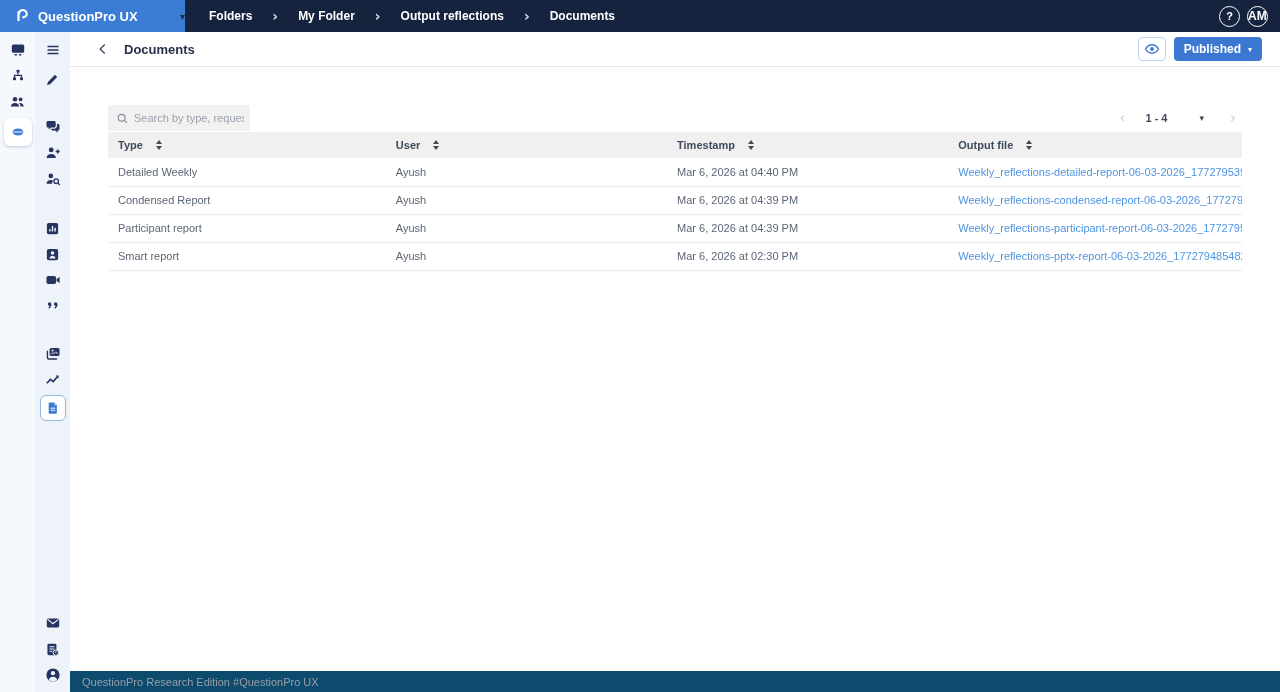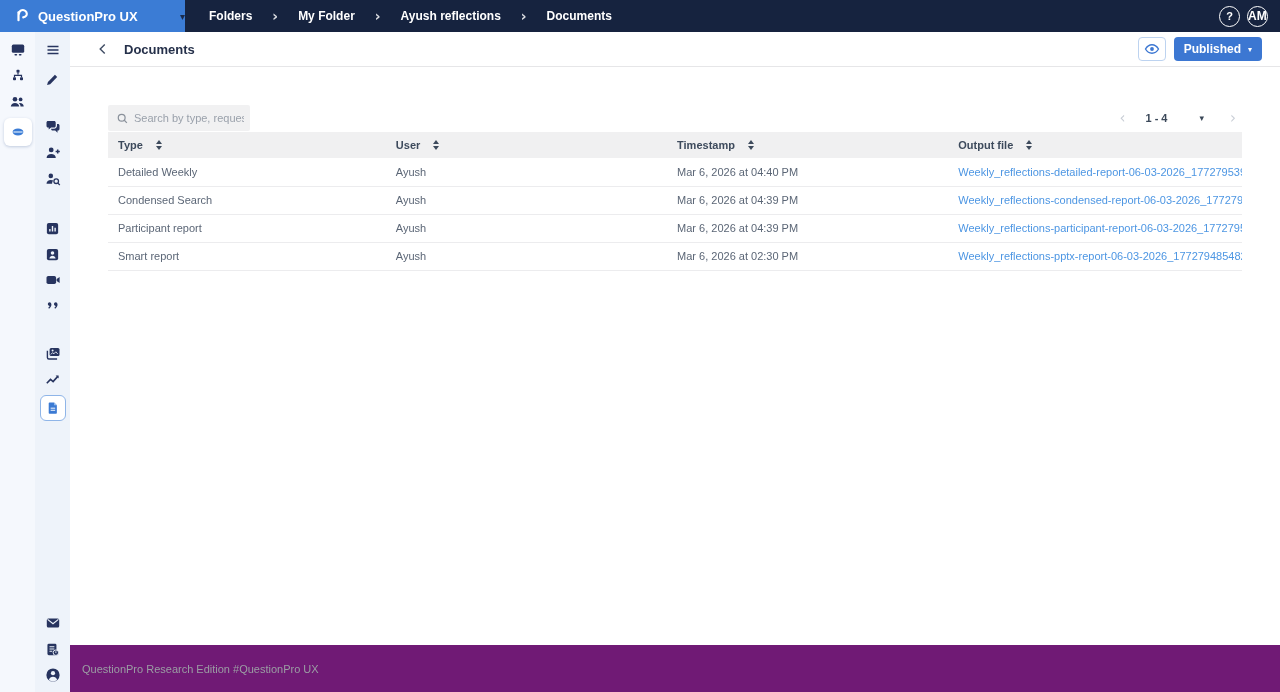--- a/index.html
+++ b/index.html
@@ -78,42 +78,42 @@
   .th-inner { display:flex; align-items:center; gap:13px; font-weight:bold; }
   .sort { display:inline-flex; flex-direction:column; line-height:0; gap:2px; }
   .sort i { display:block; width:0; height:0; border-left:3.5px solid transparent;
     border-right:3.5px solid transparent; }
   .sort .up { border-bottom:4px solid #3d4a5c; }
   .sort .dn { border-top:4px solid #3d4a5c; }
   tbody td { height:28px; padding:0 10px; font-size:11px; color:#5b6676;
     border-bottom:1px solid #ececee; white-space:nowrap; overflow:hidden; }
   tbody a { color:#4d96e3; text-decoration:none; cursor:pointer; }
 
-  .footer { height:47px; background:#701a75; display:flex; align-items:center;
+  .footer { height:21px; background:#0c4a6e; display:flex; align-items:center;
     padding-left:12px; flex-shrink:0; }
   .footer span { font-size:11px; color:#9b9ea4; }
 </style>
 </head>
 <body>
 
 <header class="topbar">
   <div class="brand">
     <svg width="16" height="16" viewBox="0 0 16 16">
       <rect x="3.4" y="3.2" width="2.2" height="10" rx="1" fill="#fff"></rect>
       <path d="M5 5.6 a3.9 3.9 0 1 1 7.4 2 c-.6 1.1-1.8 1.6-3.2 1.8" stroke="#fff" stroke-width="2.1" fill="none" stroke-linecap="round"></path>
     </svg>
     <span class="brand-title">QuestionPro UX</span>
     <span class="brand-caret">▾</span>
   </div>
   <nav class="crumbs">
     <span class="crumb">Folders</span>
     <span class="crumb-sep">›</span>
     <span class="crumb">My Folder</span>
     <span class="crumb-sep">›</span>
-    <span class="crumb">Ayush reflections</span>
+    <span class="crumb">Output reflections</span>
     <span class="crumb-sep">›</span>
     <span class="crumb">Documents</span>
   </nav>
   <div class="top-right">
     <div class="circle-btn">?</div>
     <div class="circle-btn avatar">AM</div>
   </div>
 </header>
 
 <div class="app">
@@ -340,21 +340,21 @@
           </tr>
         </thead>
         <tbody>
           <tr>
             <td>Detailed Weekly</td>
             <td>Ayush</td>
             <td>Mar 6, 2026 at 04:40 PM</td>
             <td><a>Weekly_reflections-detailed-report-06-03-2026_1772795399294.xlsx</a></td>
           </tr>
           <tr>
-            <td>Condensed Search</td>
+            <td>Condensed Report</td>
             <td>Ayush</td>
             <td>Mar 6, 2026 at 04:39 PM</td>
             <td><a>Weekly_reflections-condensed-report-06-03-2026_1772795398907.xlsx</a></td>
           </tr>
           <tr>
             <td>Participant report</td>
             <td>Ayush</td>
             <td>Mar 6, 2026 at 04:39 PM</td>
             <td><a>Weekly_reflections-participant-report-06-03-2026_1772795398267.xlsx</a></td>
           </tr>

